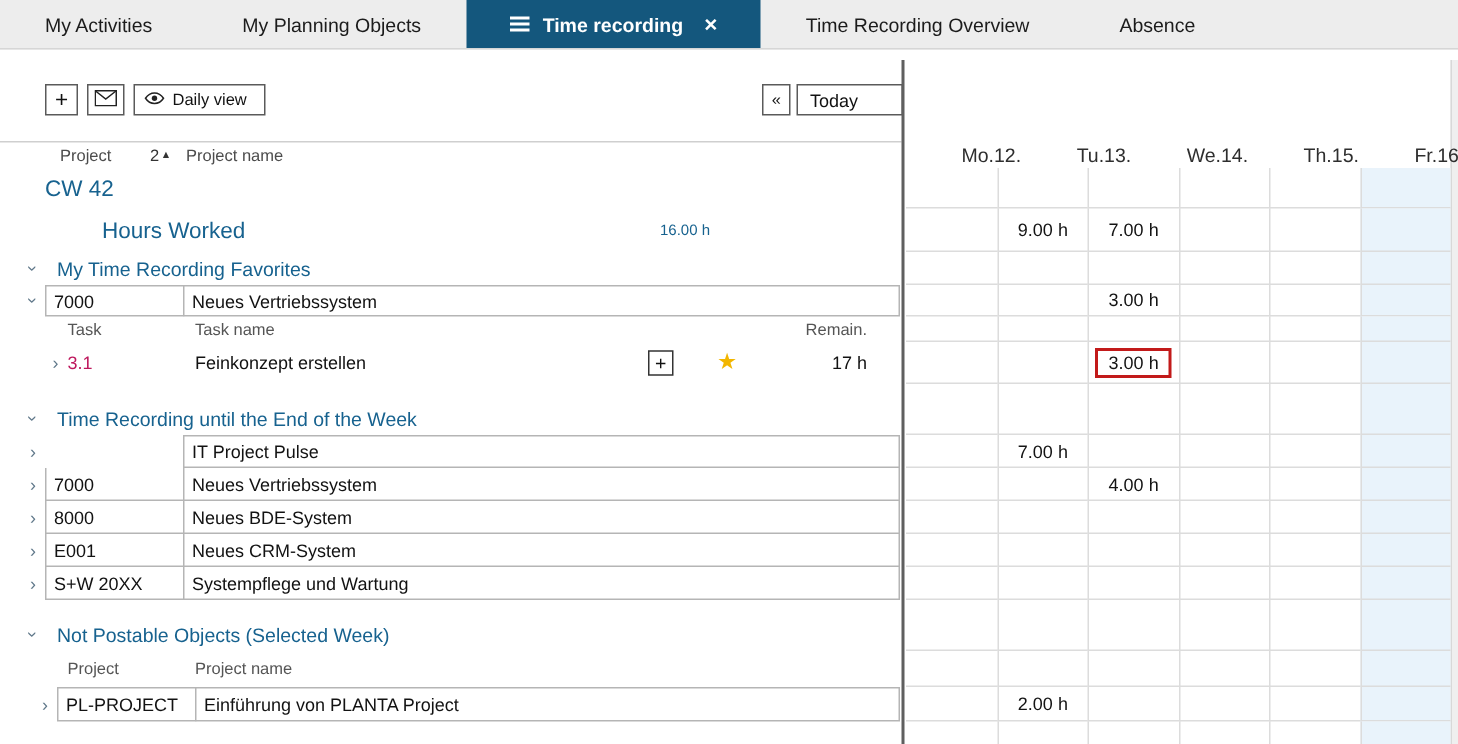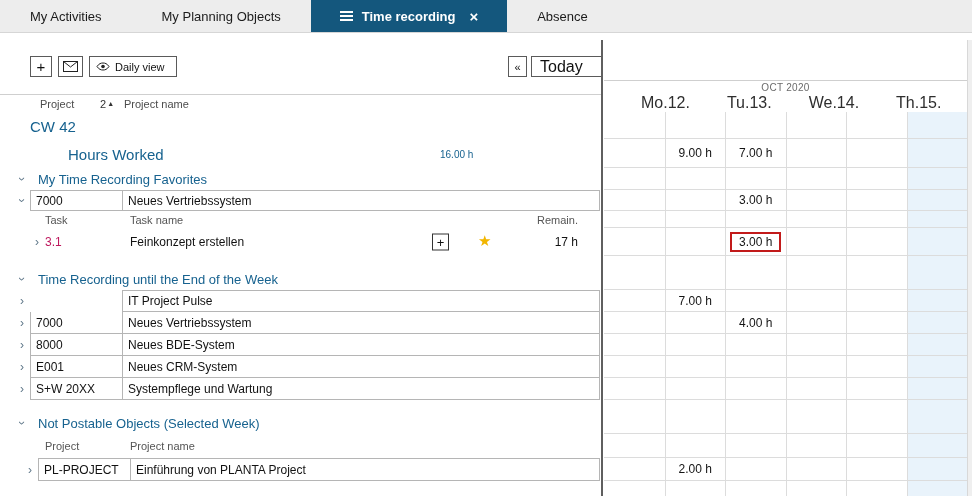--- a/index.html
+++ b/index.html
@@ -10,40 +10,40 @@
   .tabbar{position:absolute;top:0;left:0;right:0;height:33px;background:#ededed;
           border-bottom:1px solid #d6d6d6;display:flex;box-sizing:border-box;}
   .tab{display:flex;align-items:center;gap:9px;padding:0 30px;font-size:13px;color:#1b1b1b;cursor:default;}
   .tab.active{background:#14577d;color:#fff;font-weight:bold;padding:0 29px;}
   .hamb{display:flex;flex-direction:column;gap:2px;}
   .hamb i{display:block;width:13px;height:2px;background:#fff;}
   .closex{font-size:15px;margin-left:5px;font-weight:bold;line-height:1;}
 
   
   .tbtn{position:absolute;background:#fff;border:1px solid #5a5a5a;box-sizing:border-box;height:21px;
-        display:flex;align-items:center;justify-content:center;font-family:inherit;font-size:16px;
+        display:flex;align-items:center;justify-content:center;font-family:inherit;font-size:12px;
         color:#111;padding:0;cursor:default;}
   #btn-add{left:30px;top:56px;width:22px;font-size:15px;}
   #btn-mail{left:58px;top:56px;width:25px;}
   #btn-daily{left:89px;top:56px;width:88px;justify-content:flex-start;gap:5px;padding:0 6px;font-size:11px;}
   #btn-prev{left:508px;top:56px;width:19px;font-size:11px;}
   #btn-today{left:531px;top:56px;width:71px;justify-content:flex-start;padding:0 8px;}
 
   
   .vdivider{position:absolute;left:601px;top:40px;bottom:0;width:2px;background:#5f5f5f;z-index:6;}
   .scrollstrip{position:absolute;right:0;top:40px;bottom:0;width:5px;background:#efefef;
                border-left:1px solid #d8d8d8;box-sizing:border-box;}
 
   
   .cal-month{position:absolute;left:604px;top:80px;width:363px;height:14px;border-top:1px solid #cfcfcf;
              box-sizing:border-box;display:flex;align-items:center;justify-content:center;
              font-size:10px;color:#6a6a6a;letter-spacing:.3px;}
   .cal-days{position:absolute;left:604px;top:94px;width:363px;height:18px;display:grid;
             grid-template-columns:repeat(6,1fr);}
-  .cal-days .d{display:flex;align-items:center;justify-content:center;font-size:16px;color:#2e2e2e;margin-left:37px;}
+  .cal-days .d{display:flex;align-items:center;justify-content:center;font-size:13px;color:#2e2e2e;margin-left:37px;}
 
   
   .left-header{position:absolute;left:0;top:94px;width:601px;height:18px;border-top:1px solid #cfcfcf;
                box-sizing:border-box;font-size:11px;color:#4c4c4c;}
   .left-header>span{position:absolute;top:3px;}
   .lh-project{left:40px}.lh-sort{left:100px;color:#333}.lh-name{left:124px}
   .tri{font-size:7px;vertical-align:2px;margin-left:1px;color:#333;}
 
   
   .body{position:absolute;left:0;top:112px;width:967px;}
@@ -107,20 +107,23 @@
       <span>My Planning Objects</span>
     </div>
     <div class="tab active">
       <span class="hamb">
           <i></i>
           <i></i>
           <i></i>
         </span>
       <span>Time recording</span>
       <span class="closex">×</span>
+    </div>
+    <div class="tab">
+      <span>Time Recording Overview</span>
     </div>
     <div class="tab">
       <span>Absence</span>
     </div>
   </div>
 
   <button class="tbtn" id="btn-add">
     <span>+</span>
   </button>
   <button class="tbtn" id="btn-mail">
@@ -139,21 +142,20 @@
   <button class="tbtn" id="btn-prev">
     <span>«</span>
   </button>
   <button class="tbtn" id="btn-today">
     <span>Today</span>
   </button>
 
   <div class="vdivider"></div>
   <div class="scrollstrip"></div>
 
-  <div class="cal-month">OCT 2020</div>
   <div class="cal-days">
     <span class="d">Mo.12.</span>
     <span class="d">Tu.13.</span>
     <span class="d">We.14.</span>
     <span class="d">Th.15.</span>
     <span class="d">Fr.16.</span>
     <span class="d">Sa.17.</span>
   </div>
 
   <div class="left-header">

